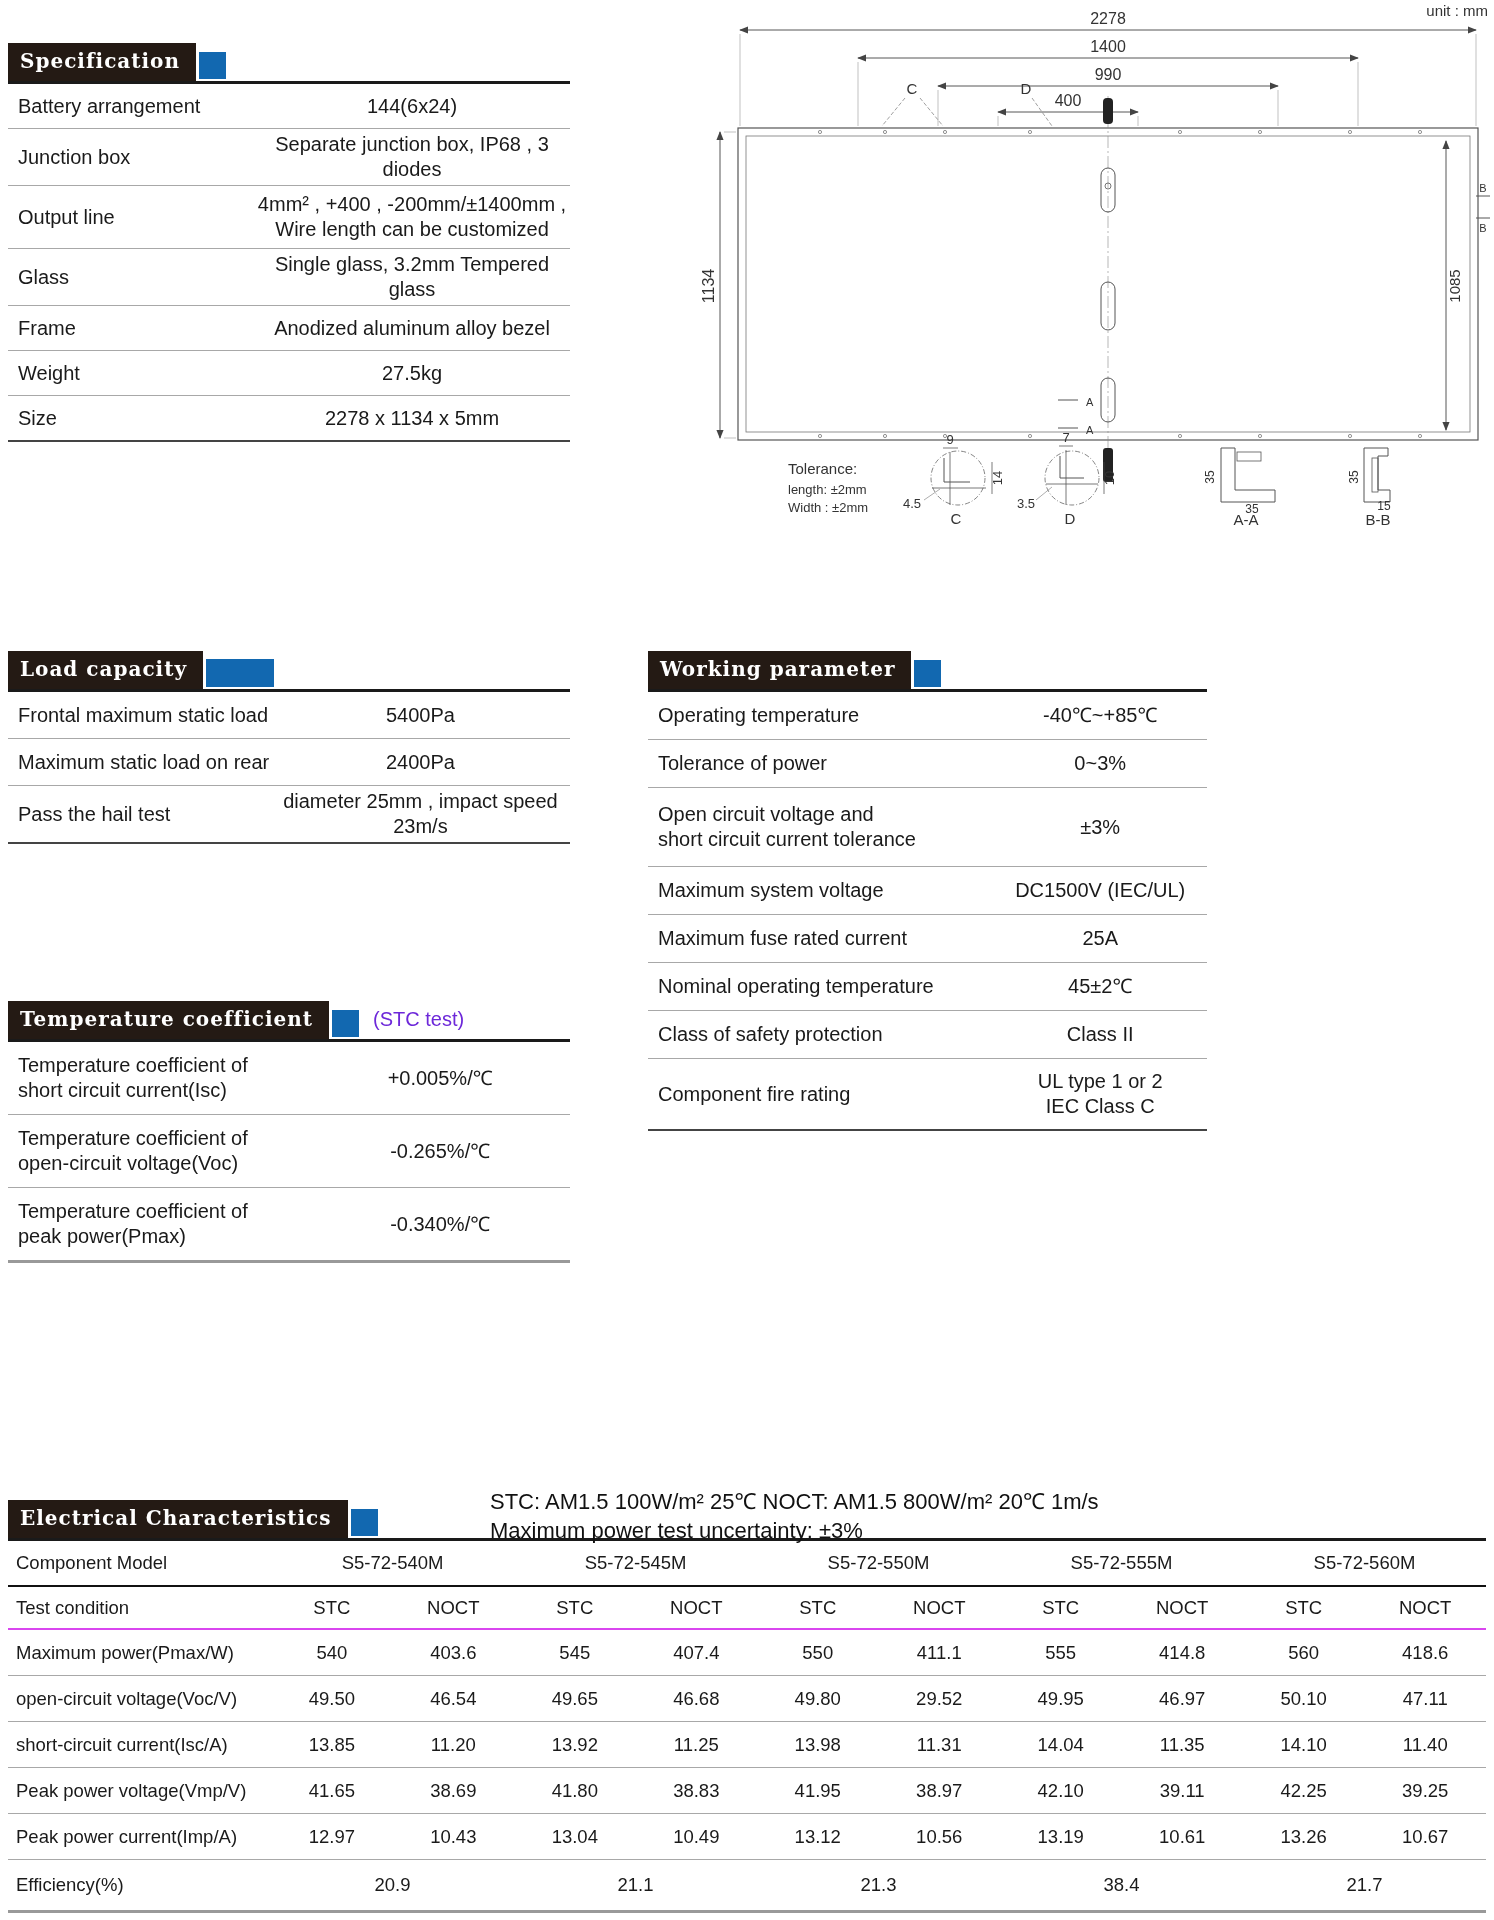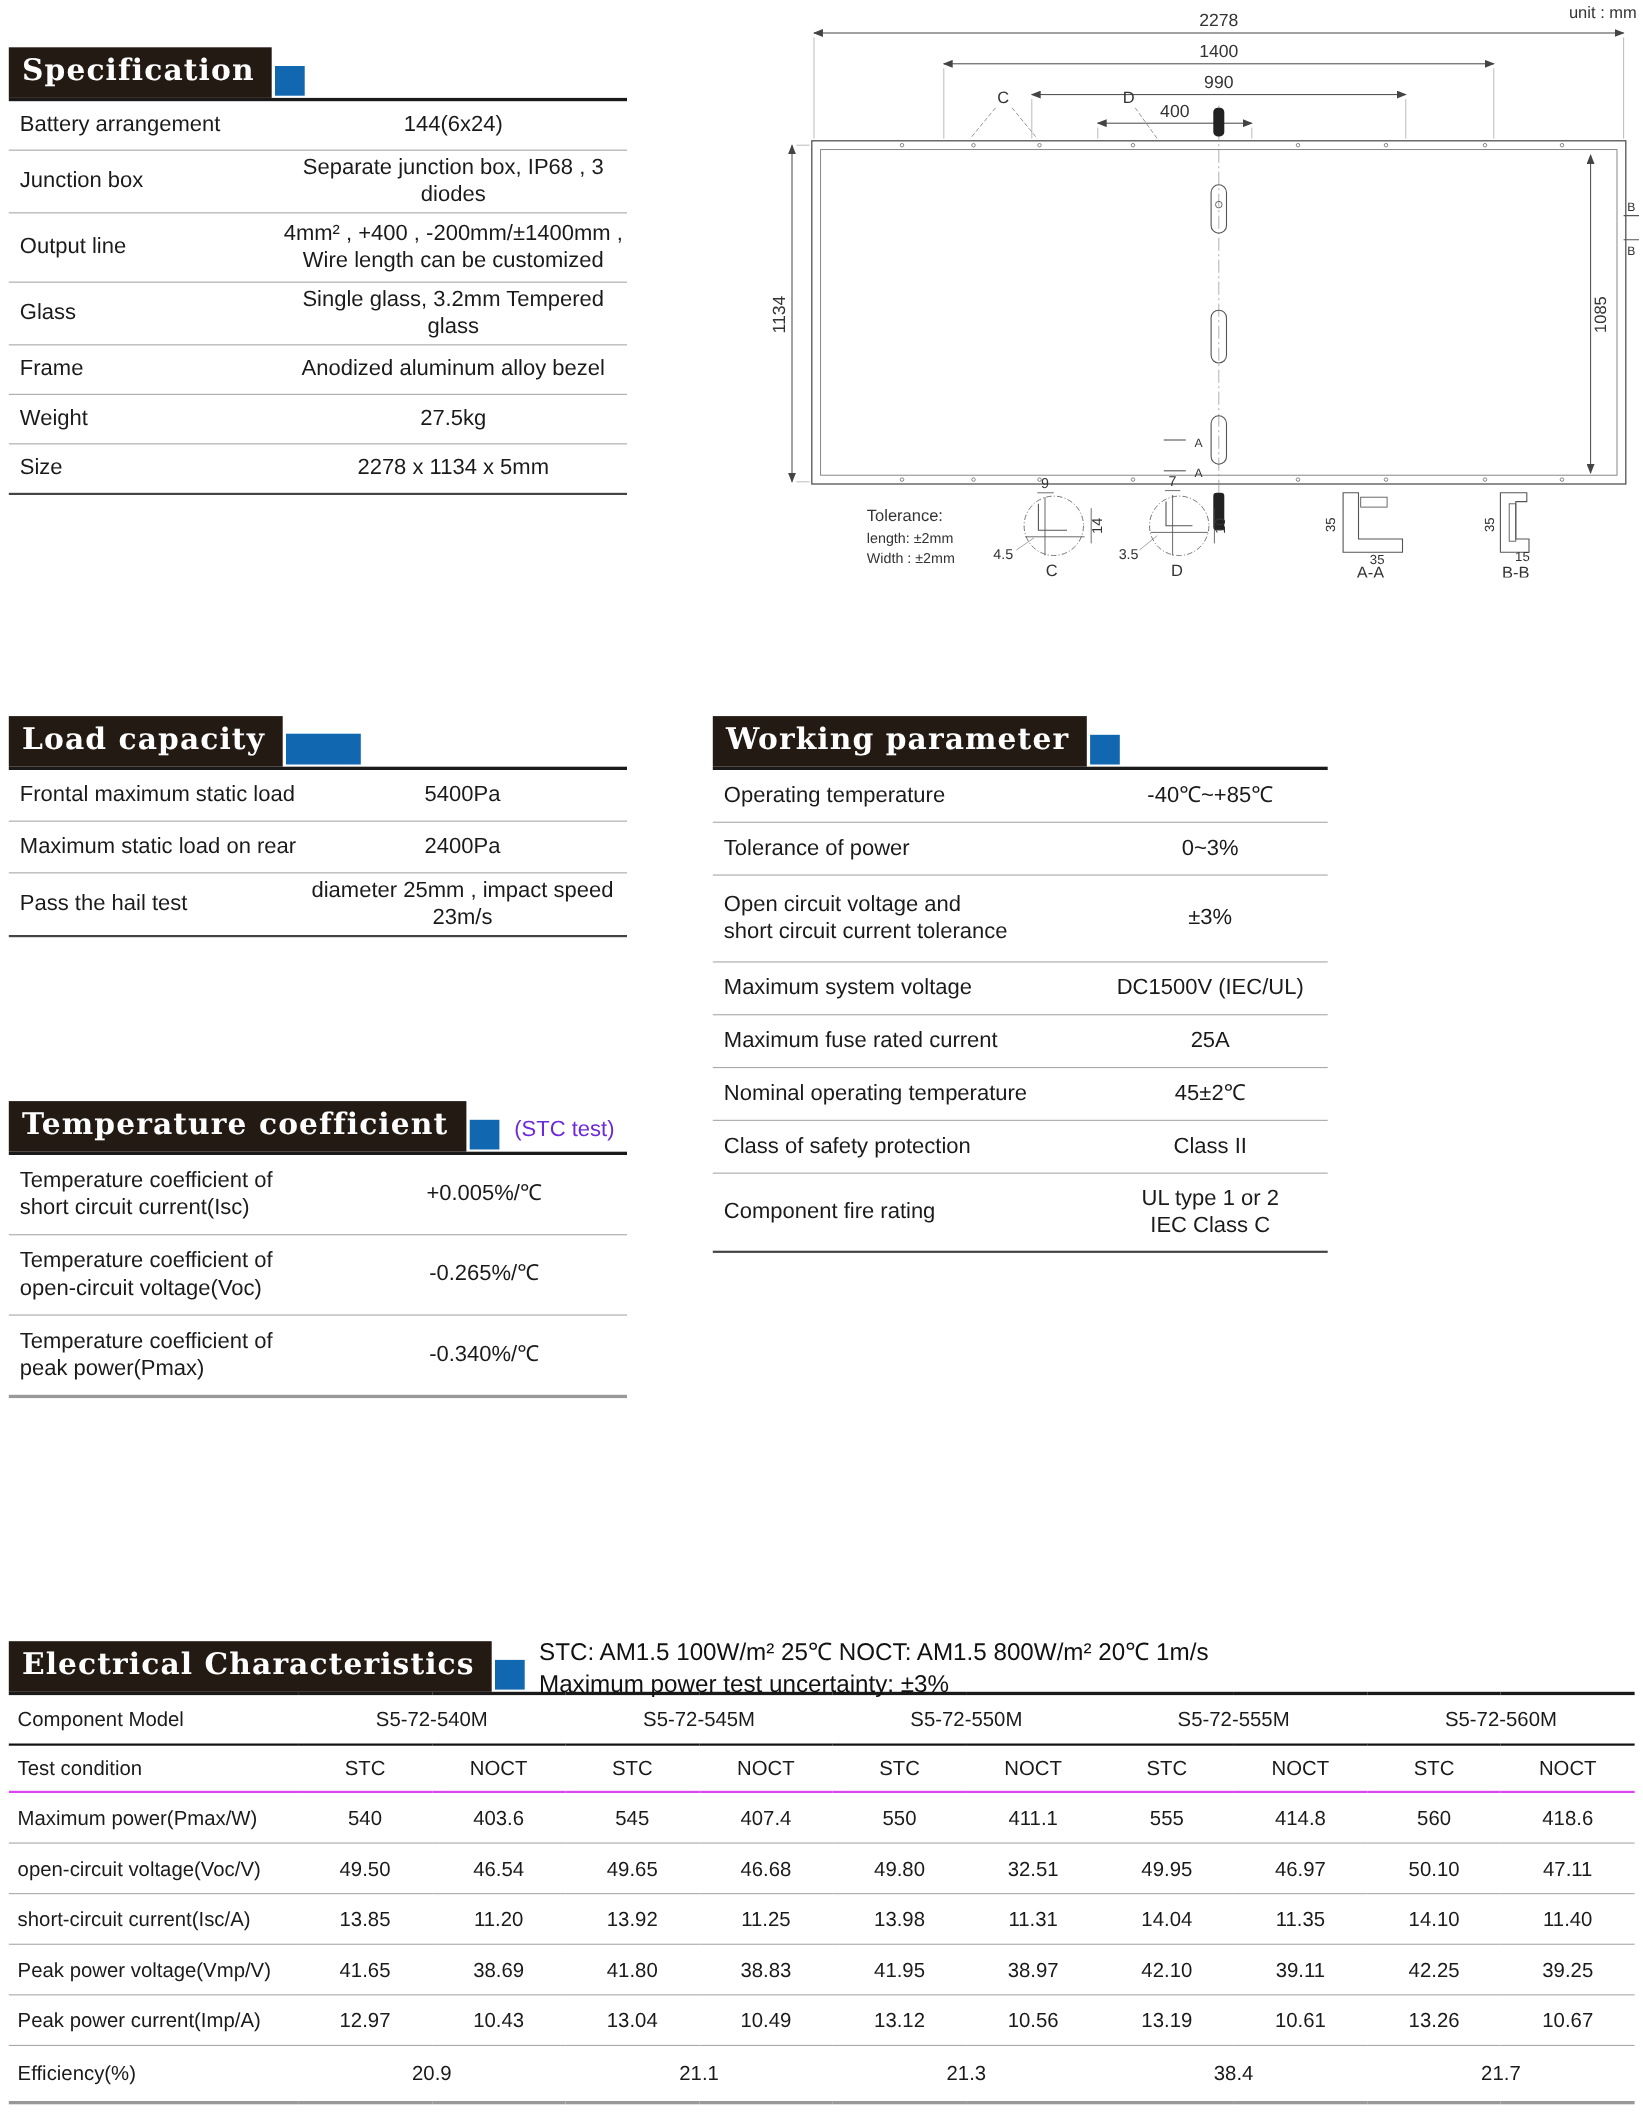--- a/index.html
+++ b/index.html
@@ -4,21 +4,21 @@
 <style>
   html,body{margin:0;padding:0;}
   body{
     width:1494px;height:1920px;position:relative;background:#ffffff;
     font-family:"Liberation Sans",sans-serif;color:#1a1a1a;overflow:hidden;
   }
   .sec{position:absolute;}
   .sec-head{display:flex;align-items:flex-end;position:relative;}
   .sec-title{
     display:inline-block;background:#241a14;color:#ffffff;
-    font-family:"DejaVu Serif",serif;font-weight:bold;font-size:27px;
+    font-family:"DejaVu Serif",serif;font-weight:bold;font-size:20px;
     letter-spacing:1px;padding:7px 16px 9px 12px;line-height:1.1;
   }
   .blue-sq{display:inline-block;width:27px;height:27px;background:#1268b0;margin-left:3px;margin-bottom:2px;}
   .blue-sq.wide{width:68px;height:28px;}
   .sec-sub{font-size:20px;color:#6d28d9;margin-left:14px;margin-bottom:8px;}
   .tbl{border-top:3px solid #1a1a1a;}
   .row{display:flex;align-items:center;border-bottom:1px solid #a8a8a8;min-height:37px;padding:3px 0;font-size:20px;}
   .row:last-child{border-bottom:none;}
   .tbl.dark-end{border-bottom:2px solid #444;}
   .tbl.gray-end{border-bottom:3px solid #999;}
@@ -403,21 +403,21 @@
       <td>560</td>
       <td>418.6</td>
     </tr>
     <tr class="data-row">
       <td class="lblc">open-circuit voltage(Voc/V)</td>
       <td>49.50</td>
       <td>46.54</td>
       <td>49.65</td>
       <td>46.68</td>
       <td>49.80</td>
-      <td>32.51</td>
+      <td>29.52</td>
       <td>49.95</td>
       <td>46.97</td>
       <td>50.10</td>
       <td>47.11</td>
     </tr>
     <tr class="data-row">
       <td class="lblc">short-circuit current(Isc/A)</td>
       <td>13.85</td>
       <td>11.20</td>
       <td>13.92</td>

